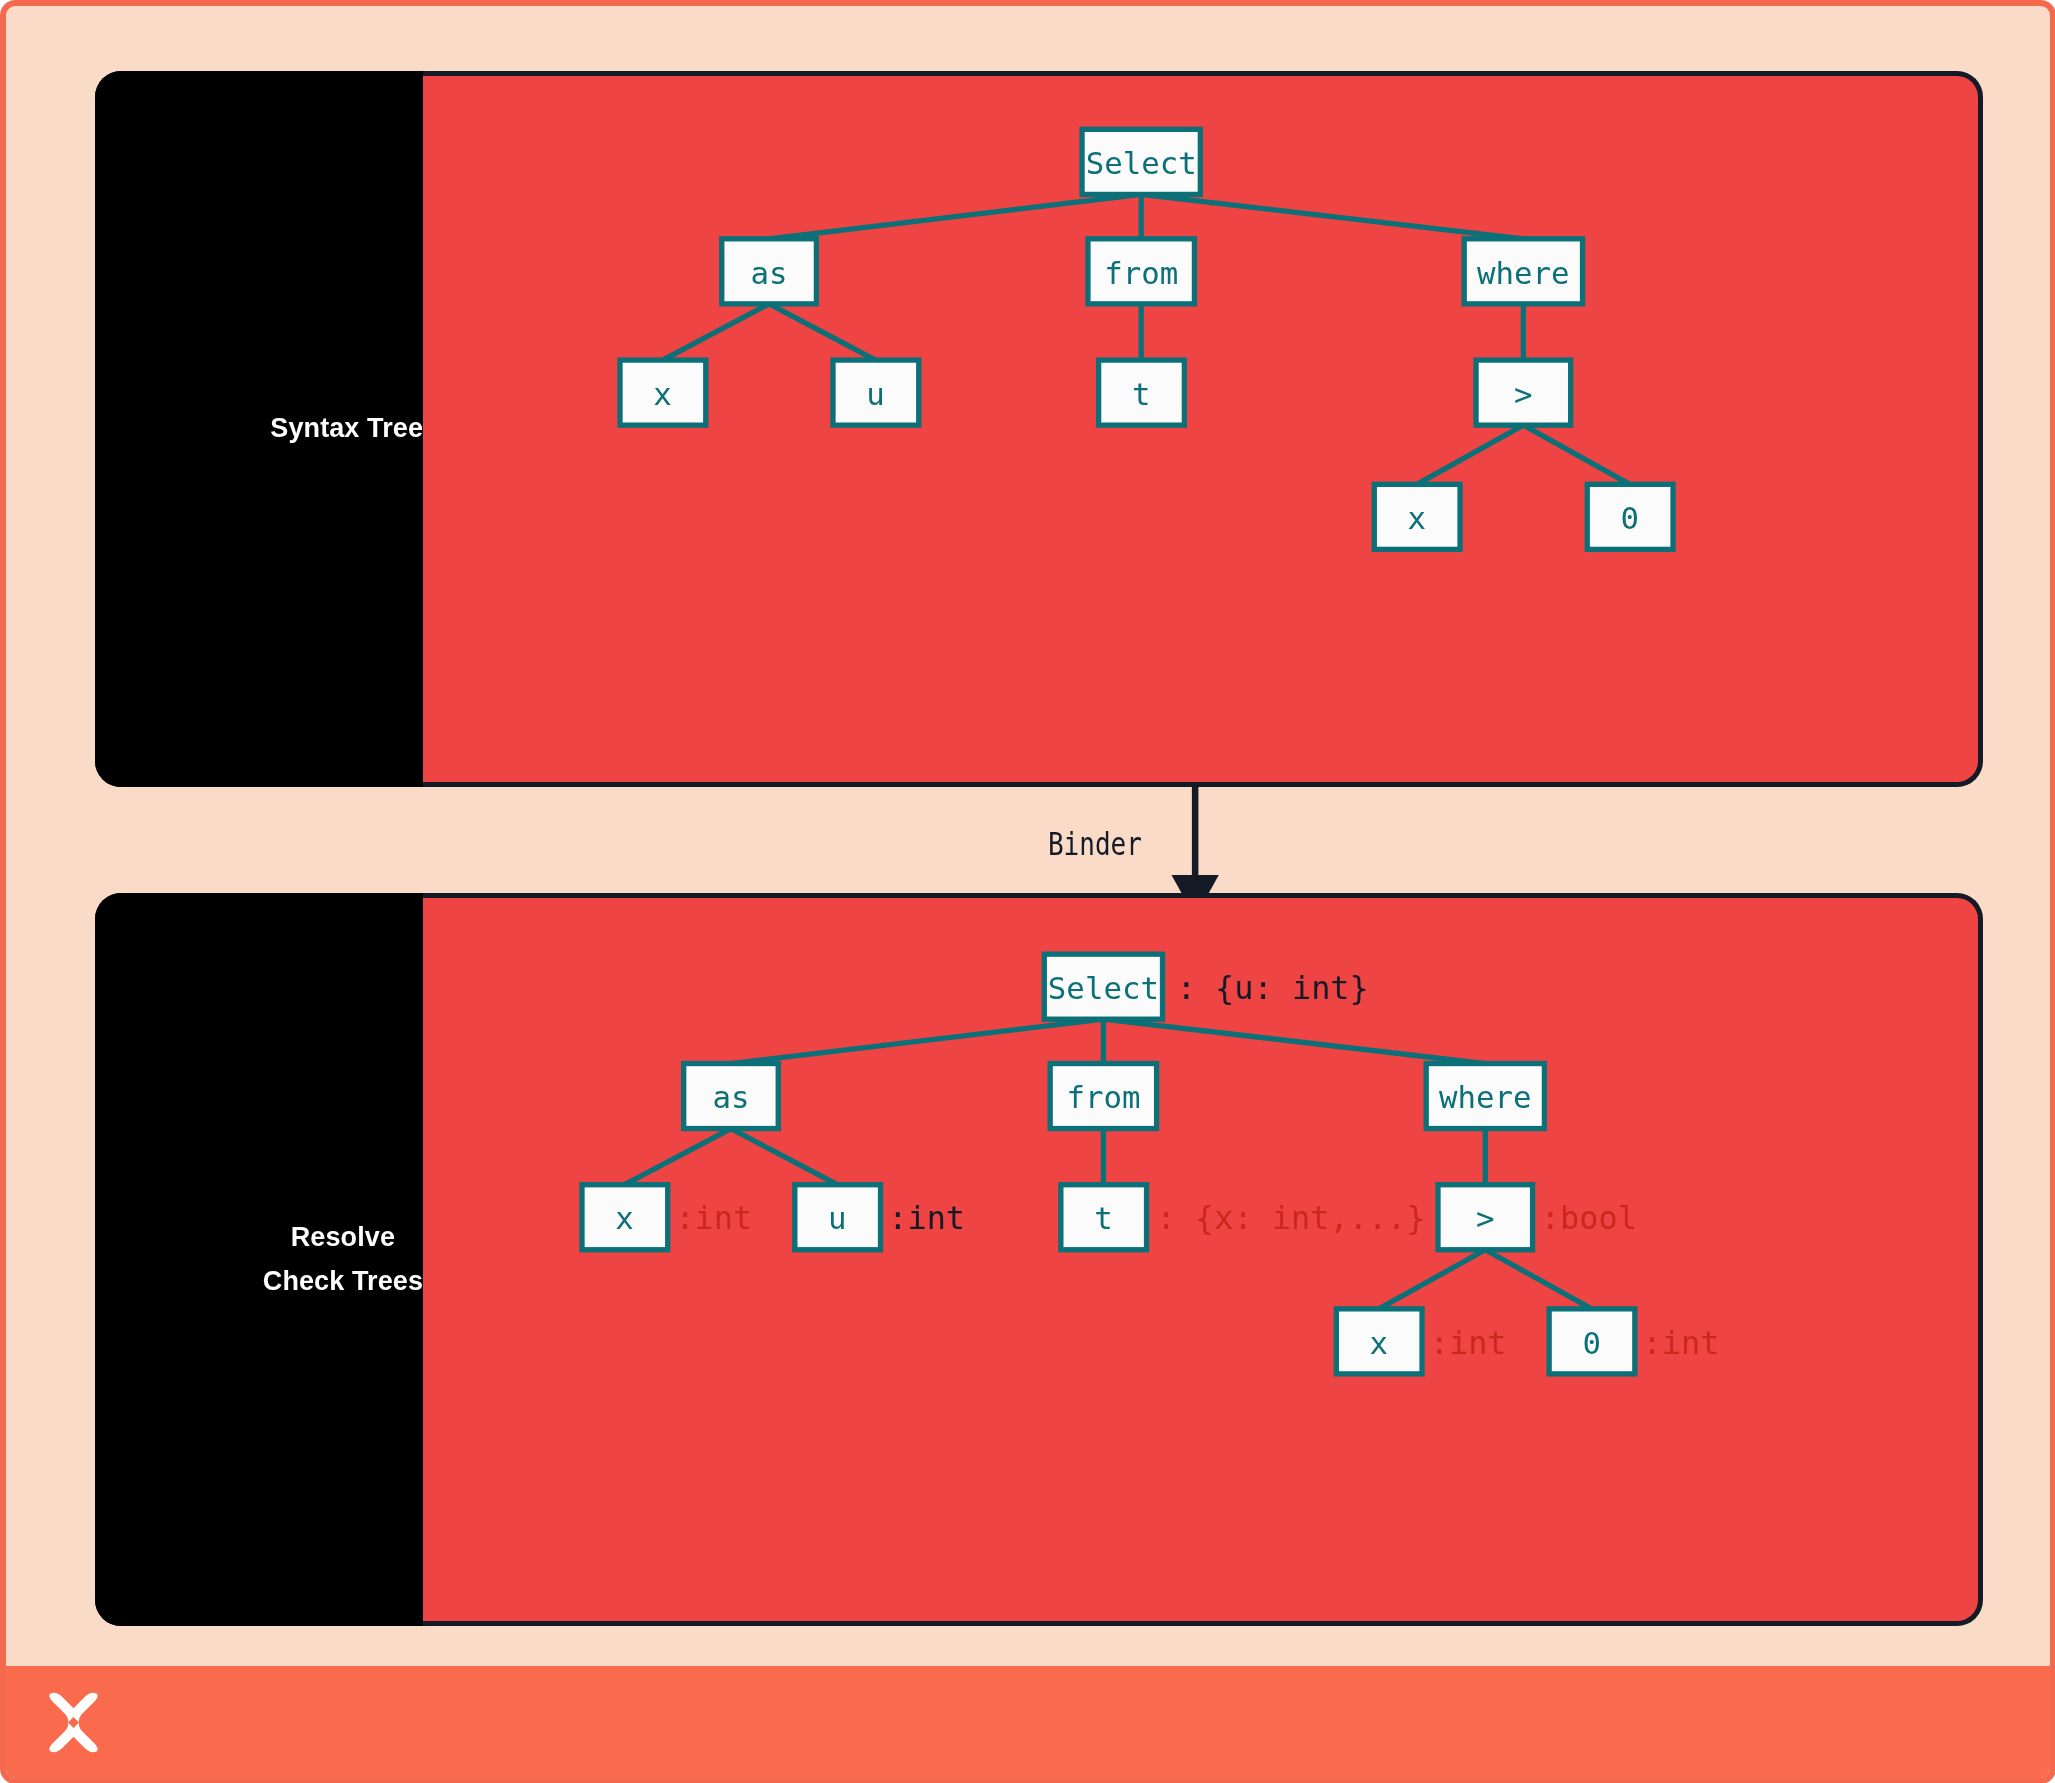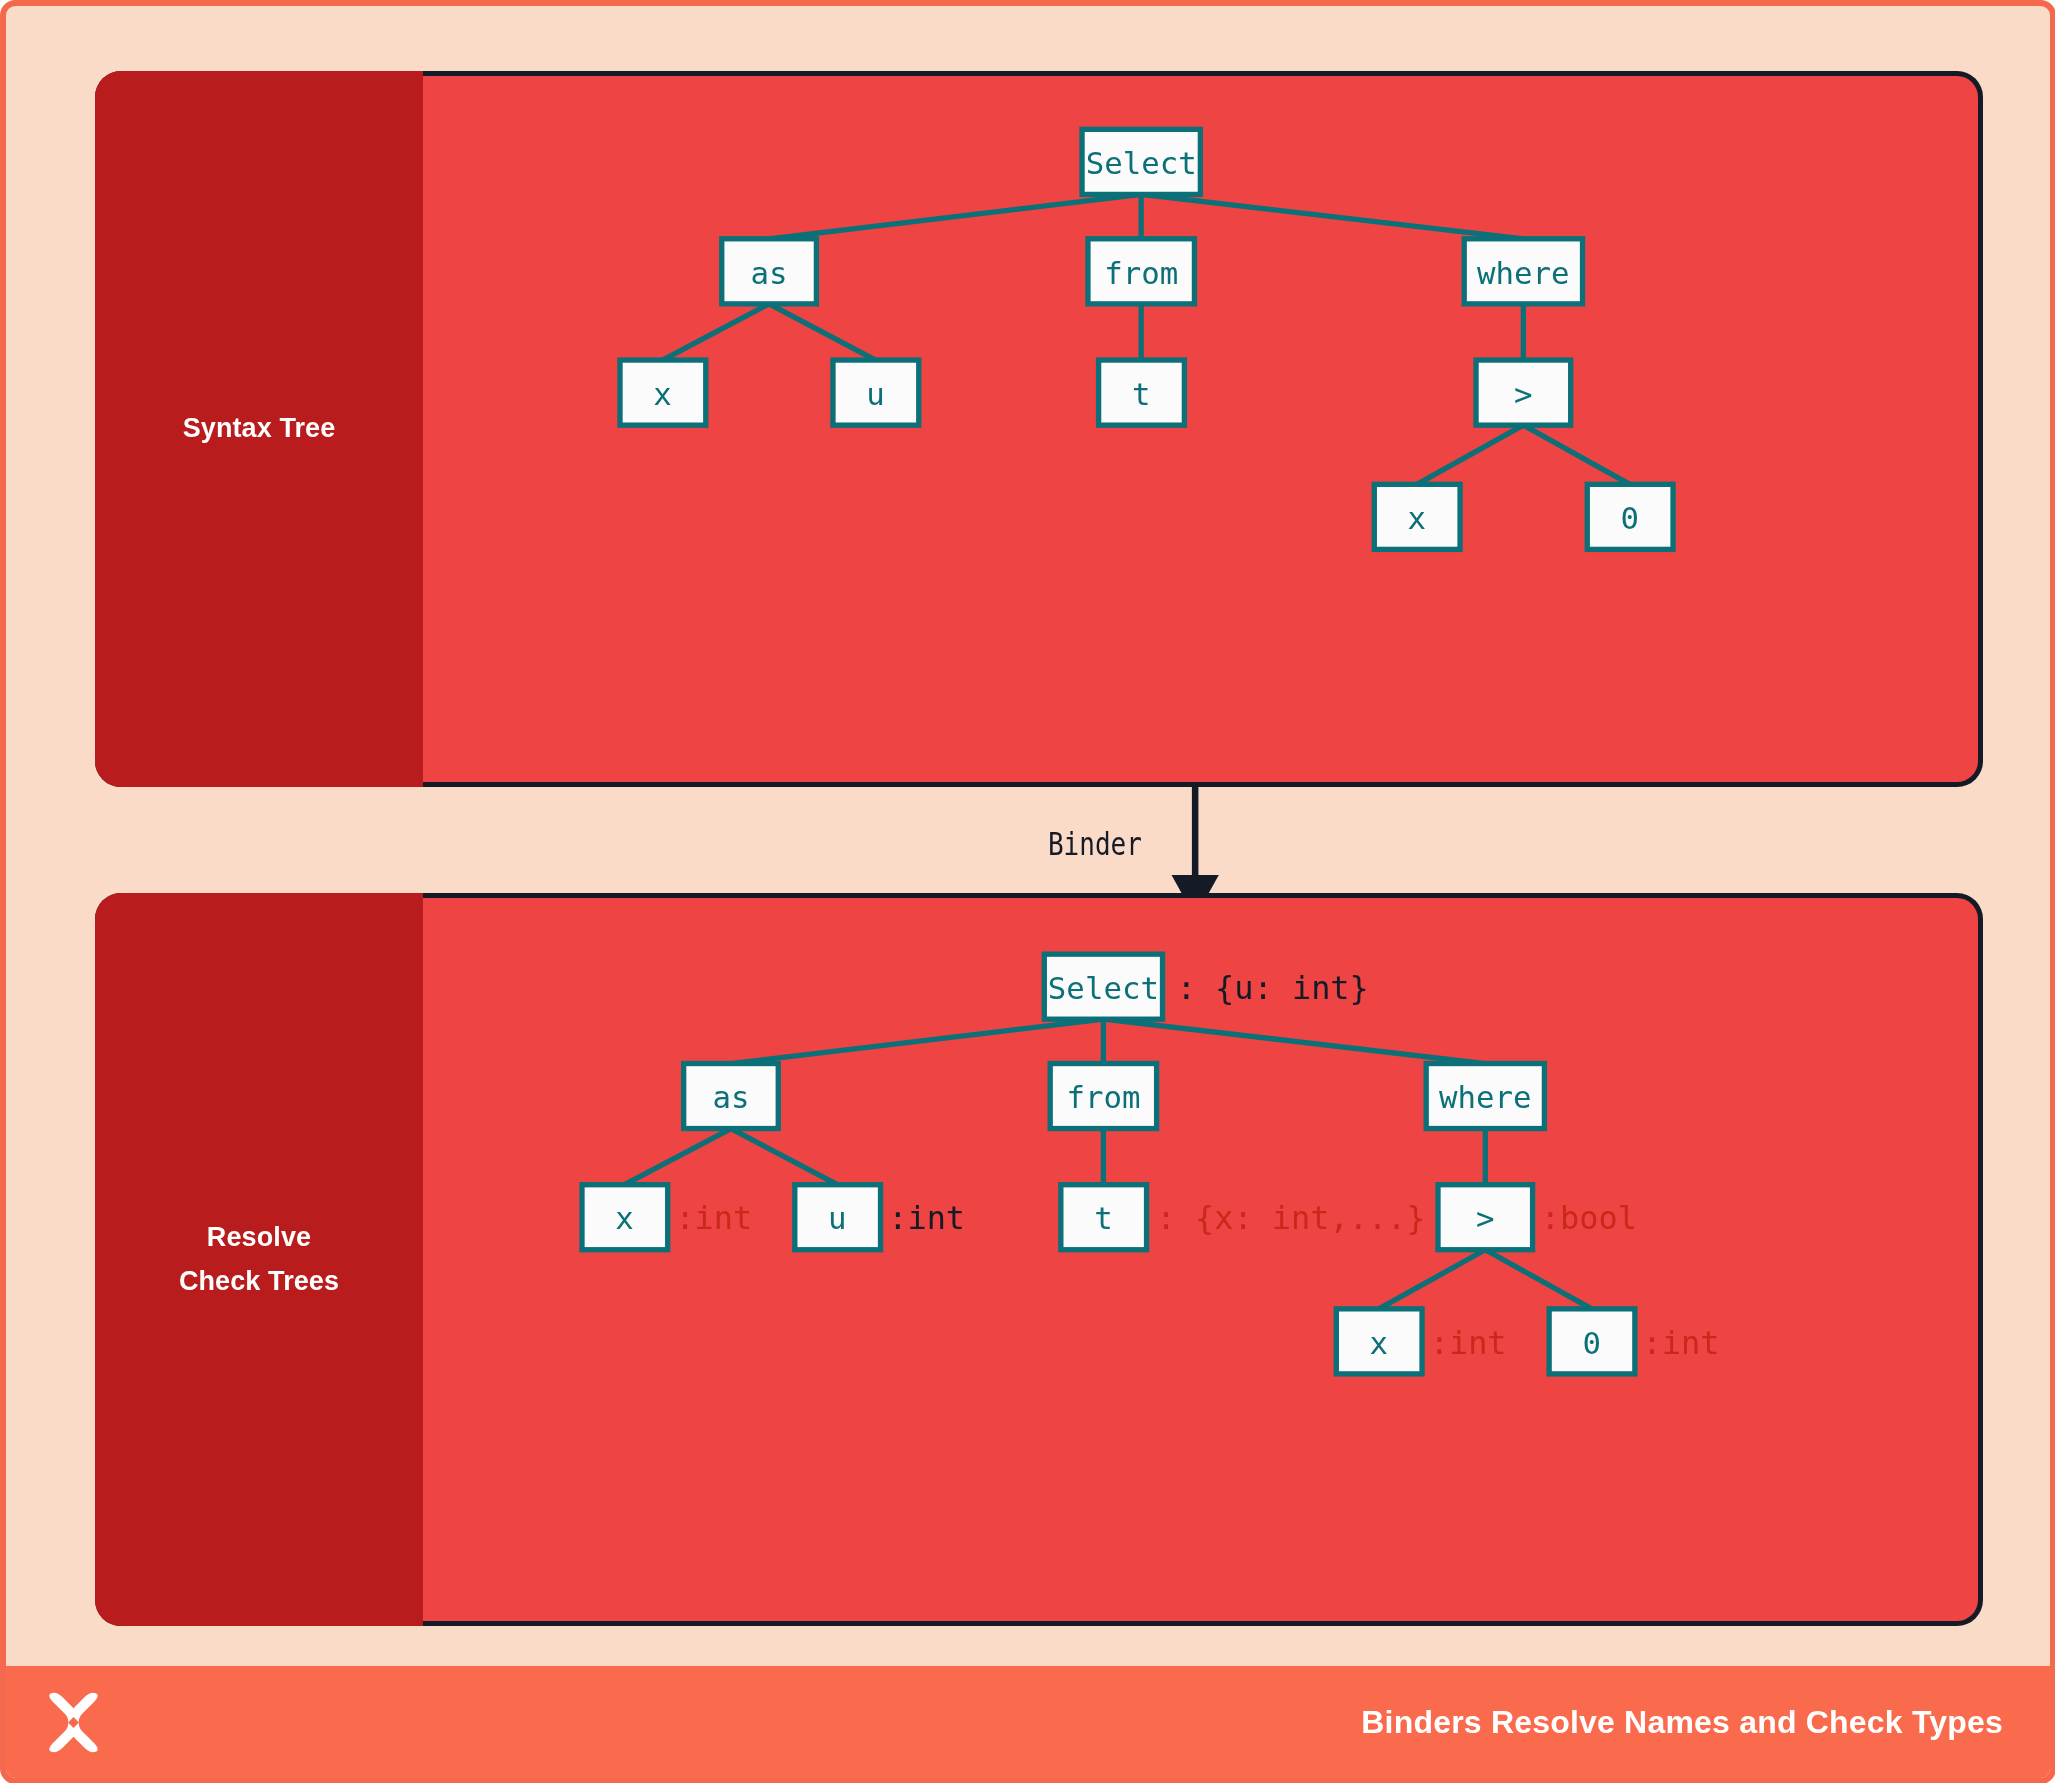--- a/index.html
+++ b/index.html
@@ -21,26 +21,26 @@
 
   
   .panel {
     position: absolute;
     background: #141A26;
     border-radius: 26px;
     overflow: hidden;
     display: flex;
   }
   .panel-sidebar {
-    background: #b91c1c;
+    background: #000000;
     width: 328px;
     flex: 0 0 328px;
     display: flex;
     align-items: center;
-    justify-content: center;
+    justify-content: flex-end;
     text-align: center;
   }
   .panel-sidebar .sb-label {
     color: #ffffff;
     font-family: "Liberation Sans", sans-serif;
     font-weight: bold;
     font-size: 27px;
     line-height: 1.62;
     letter-spacing: 0.1px;
   }
@@ -309,17 +309,16 @@
     </div>
   </div>
 
   <div id="footer">
     <div id="logo-wrap">
       <svg viewBox="0 0 100 100" width="65" height="65">
         <path d="M20 20 Q8 8 16 5 Q24 2 34 12 L50 28 L66 12 Q76 2 84 5 Q92 8 80 20 L63 37 Q58 42 58 50 Q58 58 63 63 L80 80 Q92 92 84 95 Q76 98 66 88 L50 72 L34 88 Q24 98 16 95 Q8 92 20 80 L37 63 Q42 58 42 50 Q42 42 37 37 Z" fill="#FFFFFF"></path>
         <rect x="44" y="44" width="12" height="12" transform="rotate(45 50 50)" fill="#FA6B4D"></rect>
       </svg>
     </div>
-    <div class="brand-title">Binders Resolve Names and Check Types</div>
   </div>
 
 </div>
 
 
 </body></html>

